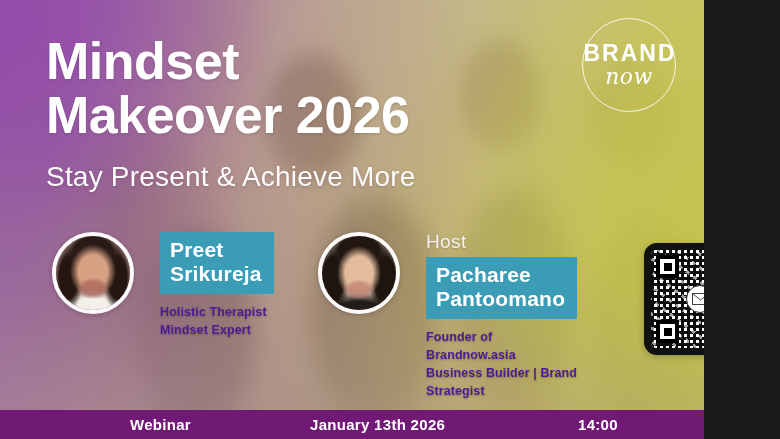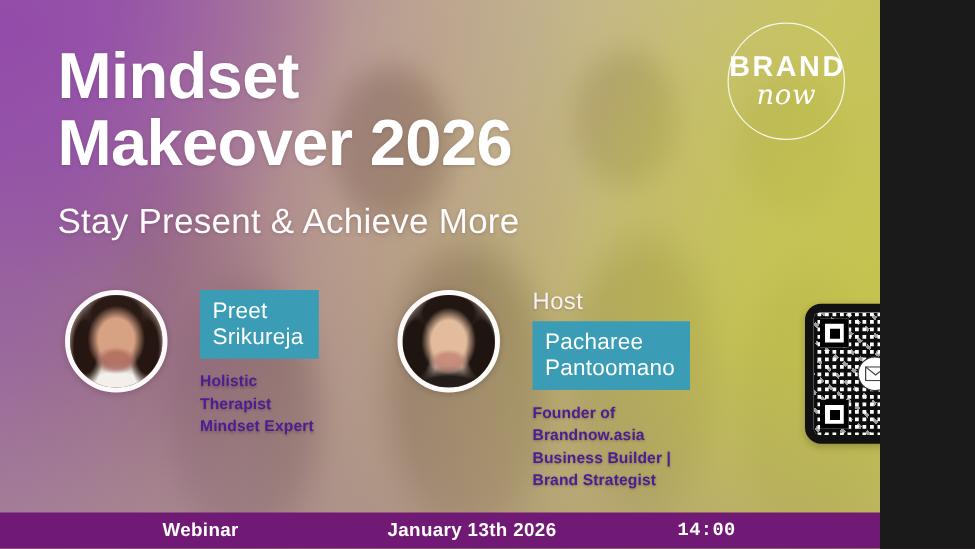--- a/index.html
+++ b/index.html
@@ -174,22 +174,22 @@
     letter-spacing:.4px;
     line-height:1;
     margin-bottom:6px;
     text-shadow:0 1px 2px rgba(60,35,50,.25);
   }
 
   .name-box {
     display:inline-block;
     background:#3b9cb5;
     color:#fff;
-    font-size:18px;
-    font-weight:400;
+    font-size:21px;
+    font-weight:700;
     line-height:1.16;
     letter-spacing:.2px;
     padding:6px 12px 7px 10px;
     white-space:pre-line;
   }
 
   .credentials {
     margin-top:9px;
     color:#4c1d95;
     font-size:12.5px;
@@ -264,21 +264,21 @@
     display:flex;
     align-items:center;
     color:#fff;
     font-weight:700;
     font-size:15px;
     letter-spacing:.3px;
   }
   .bar-item { position:absolute; }
   .bar-webinar { left:130px; }
   .bar-date    { left:310px; }
-  .bar-time    { left:542px;font-family:Liberation Mono, monospace; }
+  .bar-time    { left:578px; }
 </style>
 </head>
 <body>
 
 <div class="banner">
 
   <div class="photo-layer">
     <div class="photo-base"></div>
     <div class="photo-bands"></div>
   </div>

